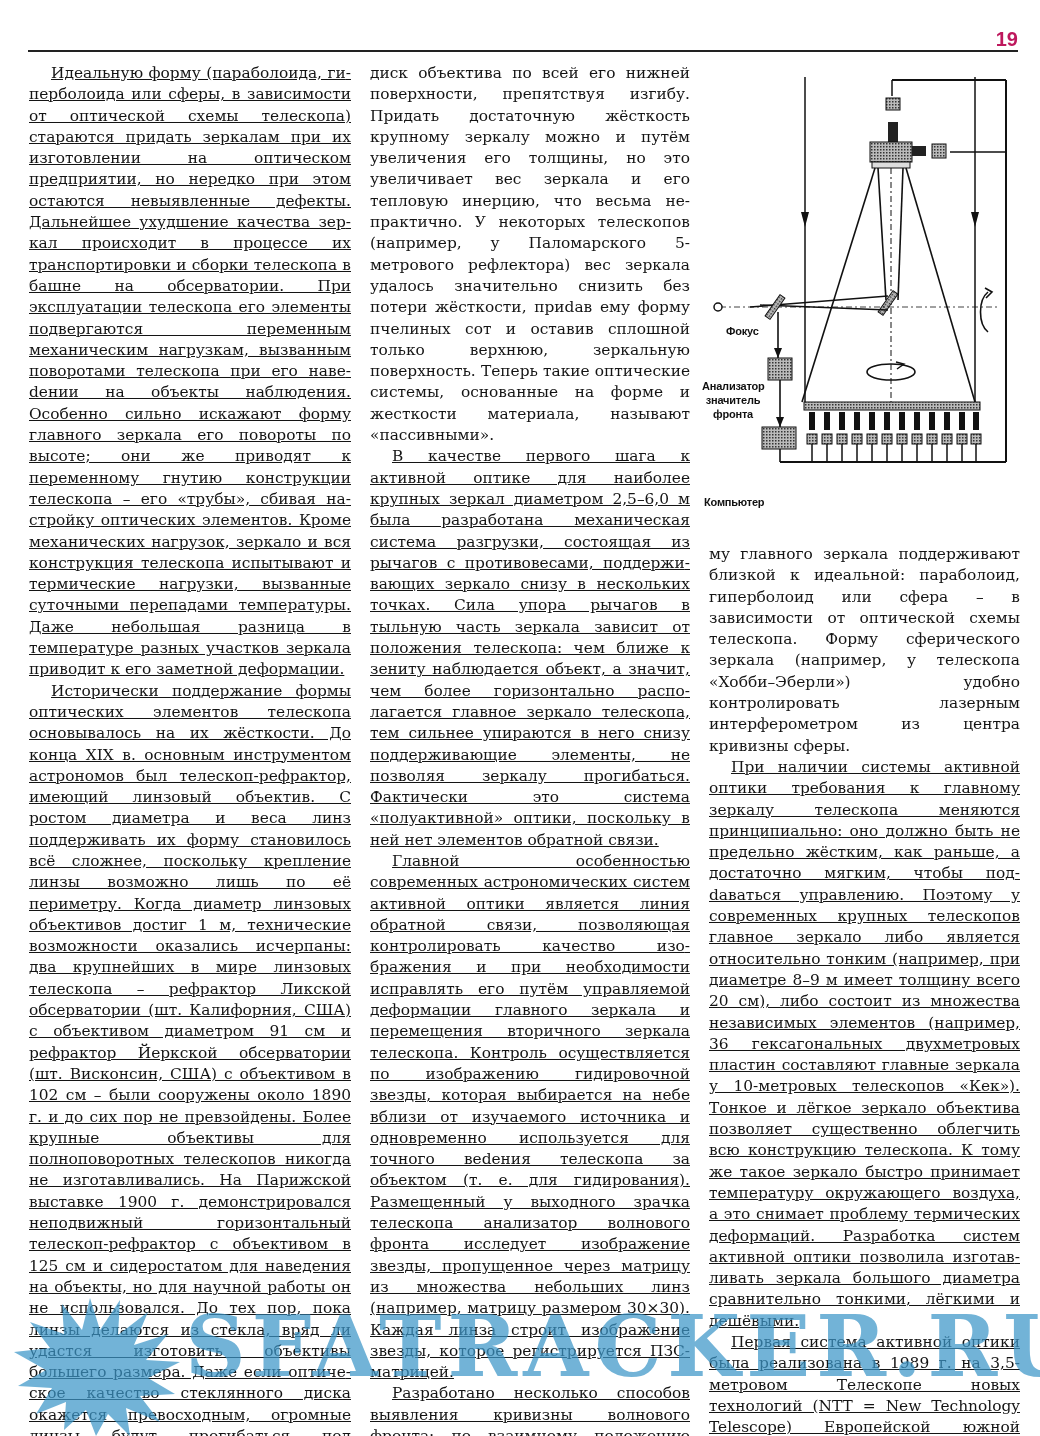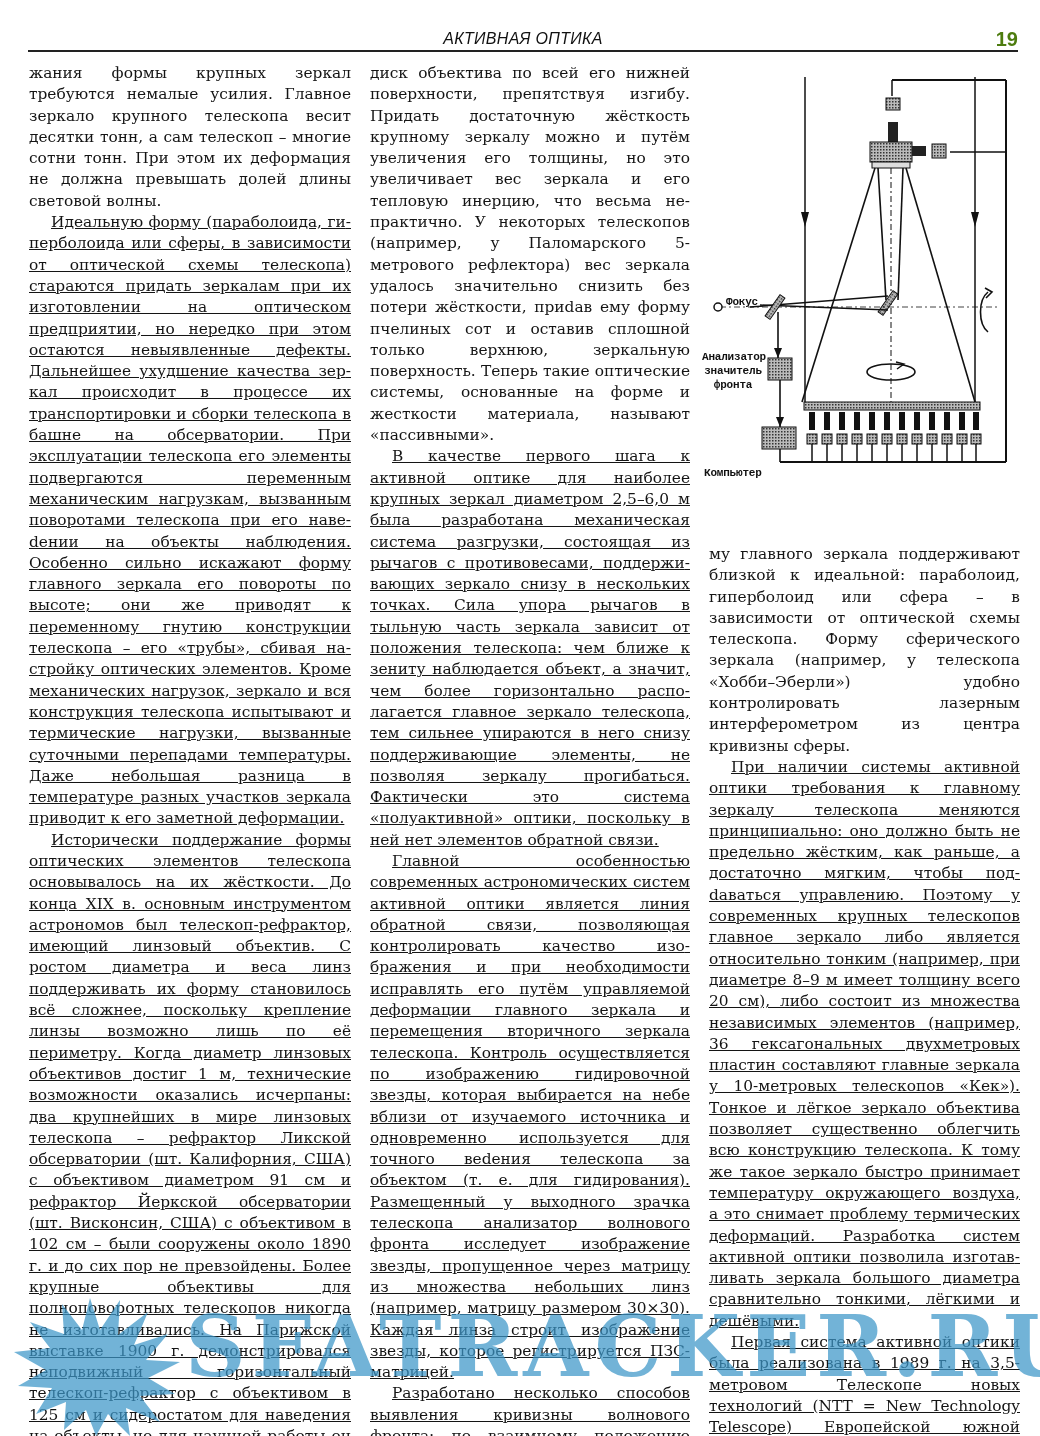--- a/index.html
+++ b/index.html
@@ -3,53 +3,51 @@
 <meta charset="utf-8">
 <style>
   * { box-sizing: border-box; margin: 0; padding: 0; }
   html, body { width: 1040px; height: 1436px; background: #ffffff; overflow: hidden; }
   body { position: relative; font-family: "DejaVu Serif", "Liberation Serif", serif; color: #111; }
 
   .header { position: absolute; left: 28px; top: 28px; width: 990px; height: 22px; }
   .header-title { position: absolute; left: 0; right: 0; top: 2px; text-align: center;
     font-family: "Liberation Sans", sans-serif; font-style: italic; font-size: 16px; letter-spacing: 0.3px; color:#111; }
   .header-page { position: absolute; right: 0; top: 0; font-family: "Liberation Sans", sans-serif;
-    font-weight: bold; font-size: 20px; color:#4d7c0f; }
+    font-weight: bold; font-size: 20px; color:#be185d; }
   .header-rule { position: absolute; left: 28px; top: 50px; width: 990px; height: 2px; background: #222; }
 
   .col { position: absolute; top: 63px; font-size: 15.4px; line-height: 21.3px; color: #141414; }
   .col p { text-align: justify; hyphens: manual; }
   .col p.indent { text-indent: 22px; text-decoration: underline; }
   .col-1 { left: 29px; width: 322px; }
   .col-2 { left: 370px; width: 320px; }
   .col-3 { left: 709px; width: 311px; top: 544px; }
 
   .figure { position: absolute; left: 700px; top: 62px; width: 320px; height: 476px; }
   .figure svg { position: absolute; left: 0; top: 0; }
-  .fig-label { position: absolute; font-family: Liberation Mono, monospace; font-weight: bold;
-    font-size: 11px; line-height: 14px; color: #111; letter-spacing: -0.2px; }
+  .fig-label { position: absolute; font-family: Liberation Sans, sans-serif; font-weight: bold;
+    font-size: 11px; line-height: 14px; color: #111; letter-spacing: -0.2px; margin-top: 29px; }
   .fig-caption { position: absolute; left: 8px; top: 424px; width: 306px; text-align: center;
     font-size: 13px; line-height: 17px; color: #111; }
 
   .watermark { position: absolute; left: 0; top: 1290px; width: 1040px; height: 146px; pointer-events: none; }
   .wm-text { position: absolute; left: 185px; top: 1302px; font-family: "DejaVu Serif", serif;
     font-weight: bold; font-size: 84px; letter-spacing: 6px; color: rgba(60,150,200,0.72);
     white-space: nowrap; line-height: 90px; pointer-events: none; }
 </style>
 </head>
 <body>
 
 <div class="header">
-  <span class="header-title">АКТИВНАЯ ОПТИКА</span>
   <span class="header-page">19</span>
 </div>
 <div class="header-rule"></div>
 
 <div class="col col-1">
-  <p>жания формы крупных зеркал требуются немалые усилия. Главное зеркало крупно­го телескопа весит десятки тонн, а сам те­лескоп – многие сотни тонн. При этом их деформация не должна превышать долей длины световой волны.</p>
   <p class="indent">Идеальную форму (параболоида, ги­перболоида или сферы, в зависимости от оптической схемы телескопа) стараются придать зеркалам при их изготовлении на оптическом предприятии, но нередко при этом остаются невыявленные дефек­ты. Дальнейшее ухудшение качества зер­кал происходит в процессе их транспор­тировки и сборки телескопа в башне на обсерватории. При эксплуатации телеско­па его элементы подвергаются перемен­ным механическим нагрузкам, вызван­ным поворотами телескопа при его наве­dении на объекты наблюдения. Особенно сильно искажают форму главного зерка­ла его повороты по высоте; они же при­водят к переменному гнутию конструк­ции телескопа – его «трубы», сбивая на­стройку оптических элементов. Кроме ме­ханических нагрузок, зеркало и вся кон­струкция телескопа испытывают и терми­ческие нагрузки, вызванные суточными перепадами температуры. Даже неболь­шая разница в температуре разных участ­ков зеркала приводит к его заметной де­формации.</p>
   <p class="indent">Исторически поддержание формы оп­тических элементов телескопа основыва­лось на их жёсткости. До конца XIX в. основным инструментом астрономов был телескоп-рефрактор, имеющий линзовый объектив. С ростом диаметра и веса линз поддерживать их форму становилось всё сложнее, поскольку крепление лин­зы возможно лишь по её периметру. Ког­да диаметр линзовых объективов достиг 1 м, технические возможности оказались исчерпаны: два крупнейших в мире лин­зовых телескопа – рефрактор Ликской обсерватории (шт. Калифорния, США) с объективом диаметром 91 см и рефрак­тор Йеркской обсерватории (шт. Виско­нсин, США) с объективом в 102 см – бы­ли сооружены около 1890 г. и до сих пор не превзойдены. Более крупные объек­тивы для полноповоротных телескопов никогда не изготавливались. На Париж­ской выставке 1900 г. демонстрировался неподвижный горизонтальный телескоп-рефрактор с объективом в 125 см и сиде­ростатом для наведения на объекты, но для научной работы он не использовался. До тех пор, пока линзы делаются из стек­ла, вряд ли удастся изготовить объекти­вы большего размера. Даже если оптиче­ское качество стеклянного диска окажет­ся превосходным, огромные линзы будут прогибаться под собственным весом.</p>
 
 </div>
 
 <div class="col col-2">
   <p>диск объектива по всей его нижней по­верхности, препятствуя изгибу. Придать достаточную жёсткость крупному зерка­лу можно и путём увеличения его тол­щины, но это увеличивает вес зеркала и его тепловую инерцию, что весьма не­практично. У некоторых телескопов (на­пример, у Паломарского 5-метрового ре­флектора) вес зеркала удалось значитель­но снизить без потери жёсткости, при­dав ему форму пчелиных сот и оставив сплошной только верхнюю, зеркальную поверхность. Теперь такие оптические си­стемы, основанные на форме и жесткости материала, называют «пассивными».</p>
   <p class="indent">В качестве первого шага к активной оптике для наиболее крупных зеркал диа­метром 2,5–6,0 м была разработана меха­ническая система разгрузки, состоящая из рычагов с противовесами, поддержи­вающих зеркало снизу в нескольких точ­ках. Сила упора рычагов в тыльную часть зеркала зависит от положения телескопа: чем ближе к зениту наблюдается объект, а значит, чем более горизонтально распо­лагается главное зеркало телескопа, тем сильнее упираются в него снизу поддер­живающие элементы, не позволяя зерка­лу прогибаться. Фактически это система «полуактивной» оптики, поскольку в ней нет элементов обратной связи.</p>
   <p class="indent">Главной особенностью современных астрономических систем активной опти­ки является линия обратной связи, позво­ляющая контролировать качество изо­бражения и при необходимости исправ­лять его путём управляемой деформации главного зеркала и перемещения вторич­ного зеркала телескопа. Контроль осу­ществляется по изображению гидировоч­ной звезды, которая выбирается на небе вблизи от изучаемого источника и одно­временно используется для точного ве­dения телескопа за объектом (т. е. для гидирования). Размещенный у выходно­го зрачка телескопа анализатор волново­го фронта исследует изображение звезды, пропущенное через матрицу из множе­ства небольших линз (например, матрицу размером 30×30). Каждая линза строит изображение звезды, которое регистри­руется ПЗС-матрицей.</p>
   <p class="indent">Разработано несколько способов вы­явления кривизны волнового фронта: по взаимному положению изображений, по­строенных каждой линзой, по степени их контраста и др. Чтобы результат анализа не зависел от случайного атмосферного дрожания изображения, измерения нака­пливаются и усредняются на интервалах в 20–30 секунд. По данным анализатора волнового фронта компьютер вырабаты­вает управляющие сигналы, которые уси­ливаются и передаются на многочислен­ные механические домкраты-актюаторы, упирающиеся снизу с необходимым уси­лием в главное зеркало или слегка пе­ремещающие вторичное зеркало. Фор­</p>

